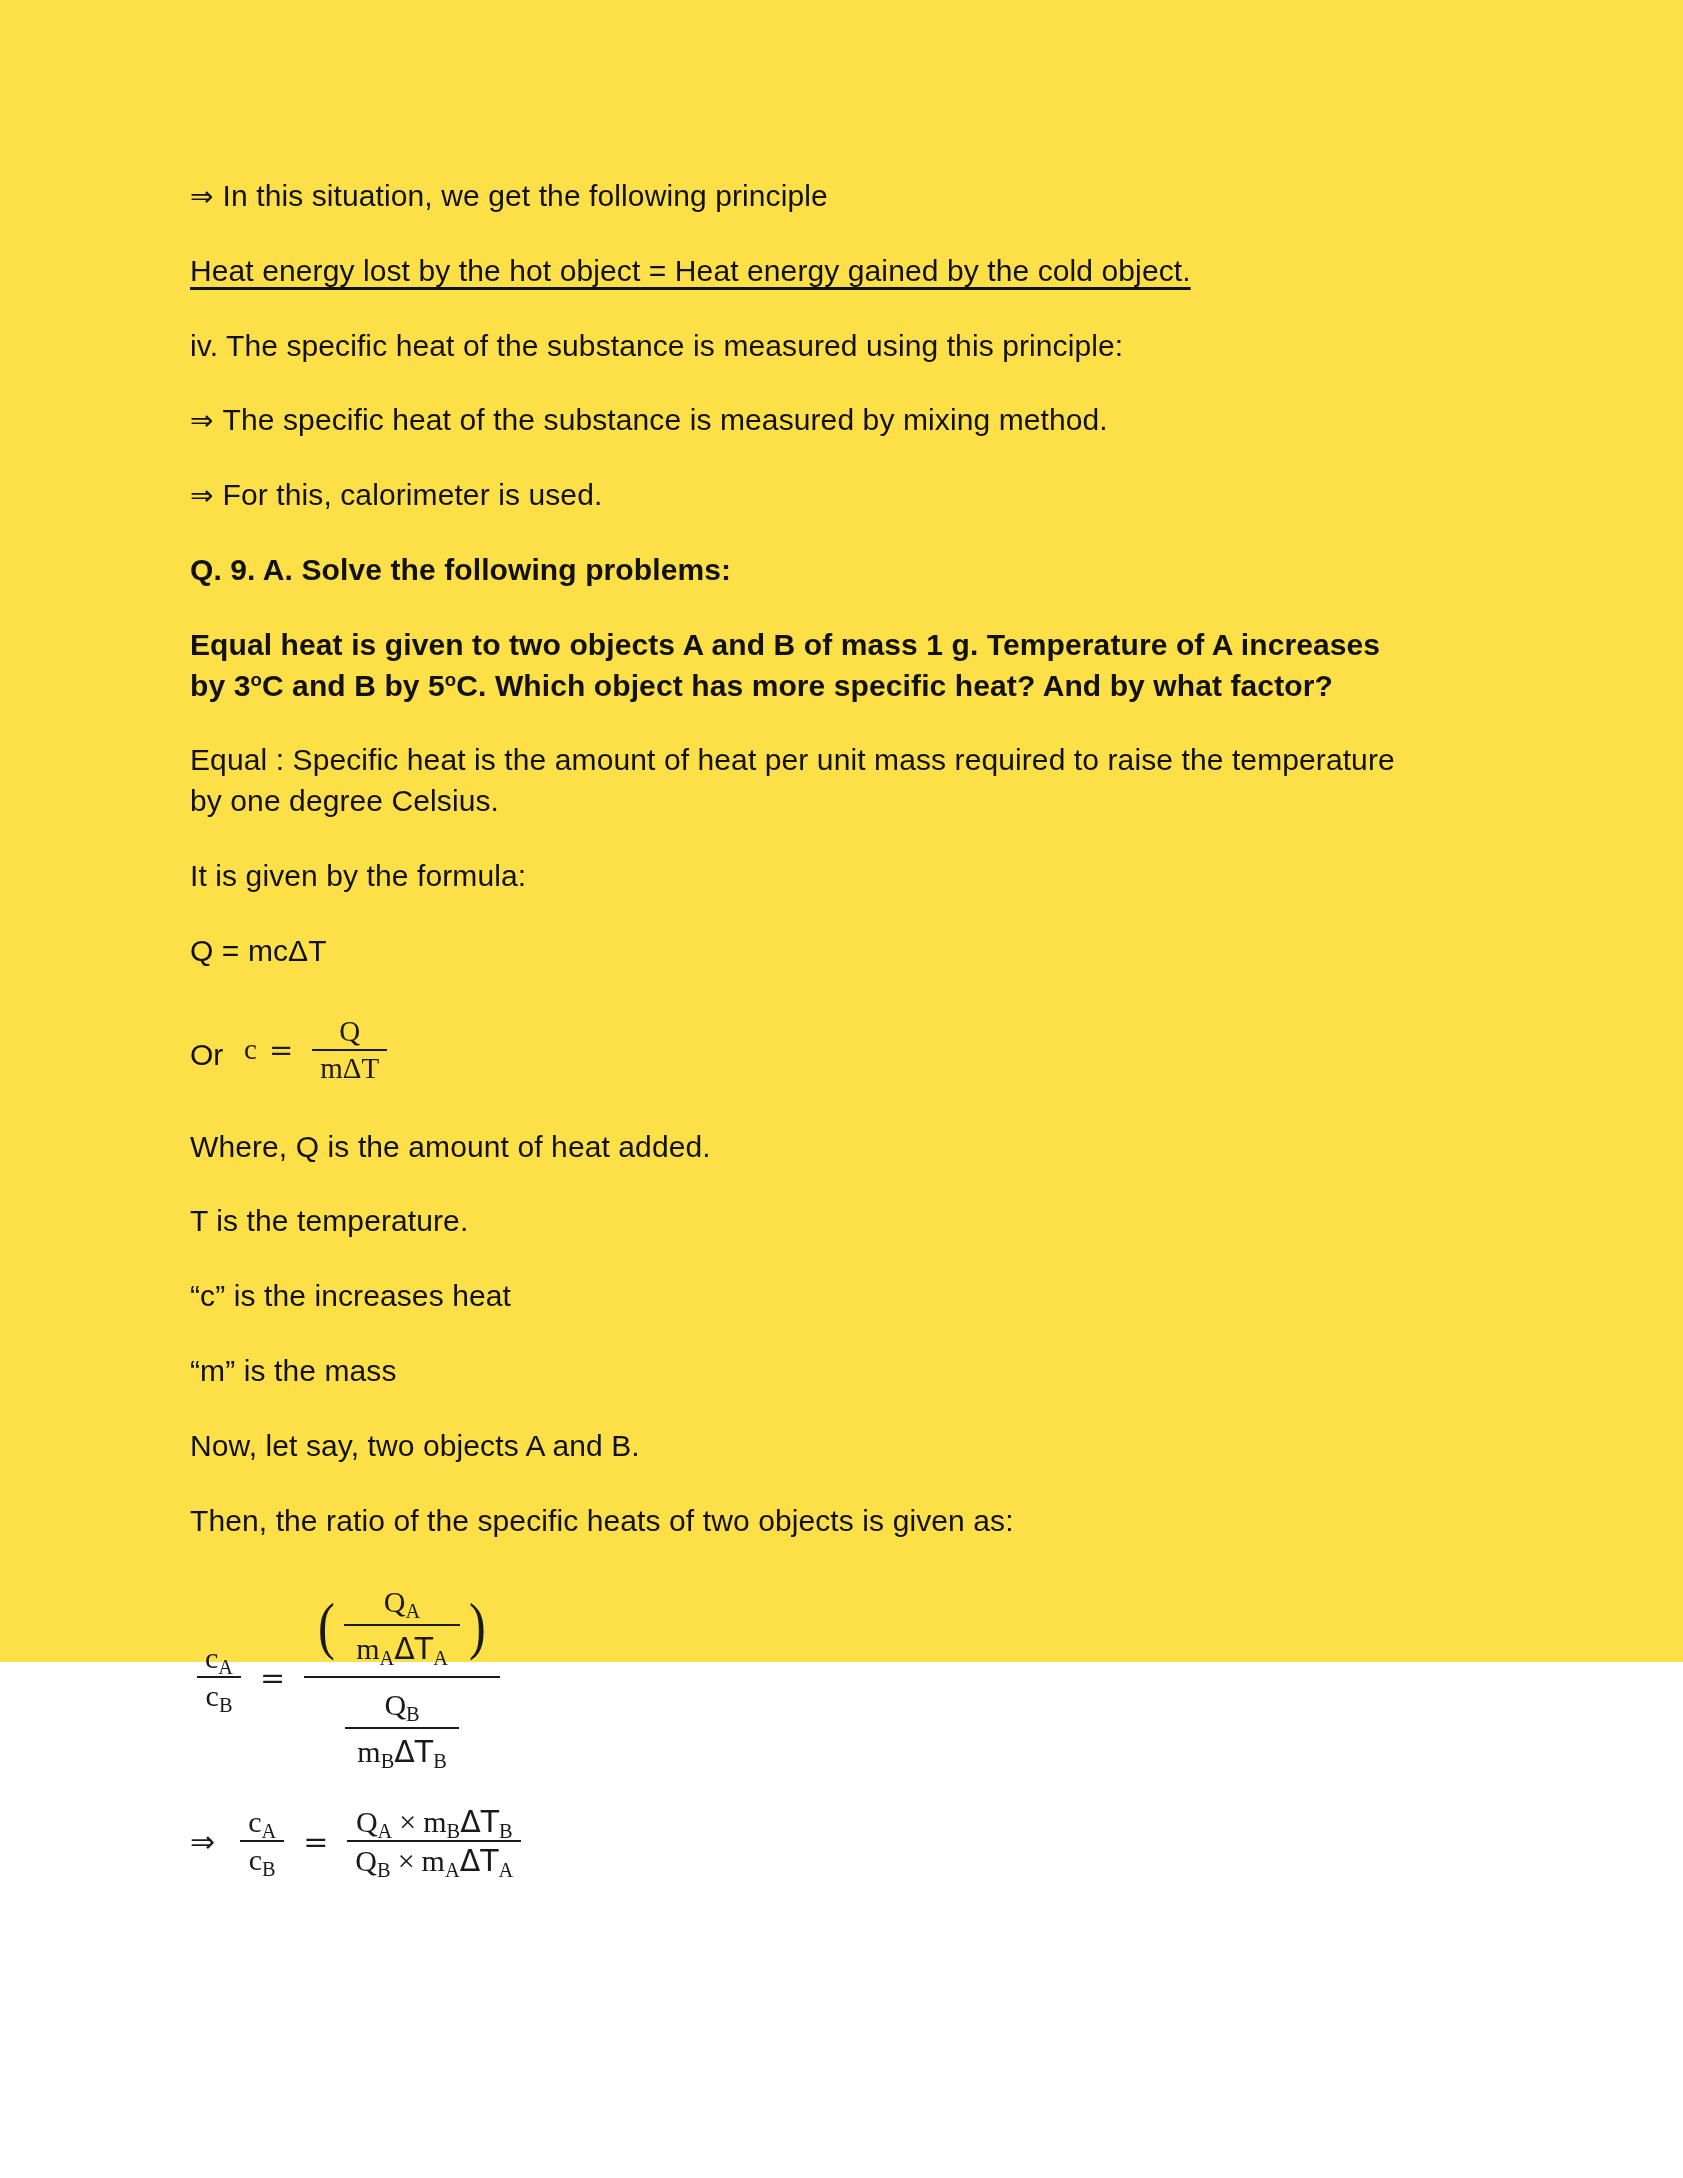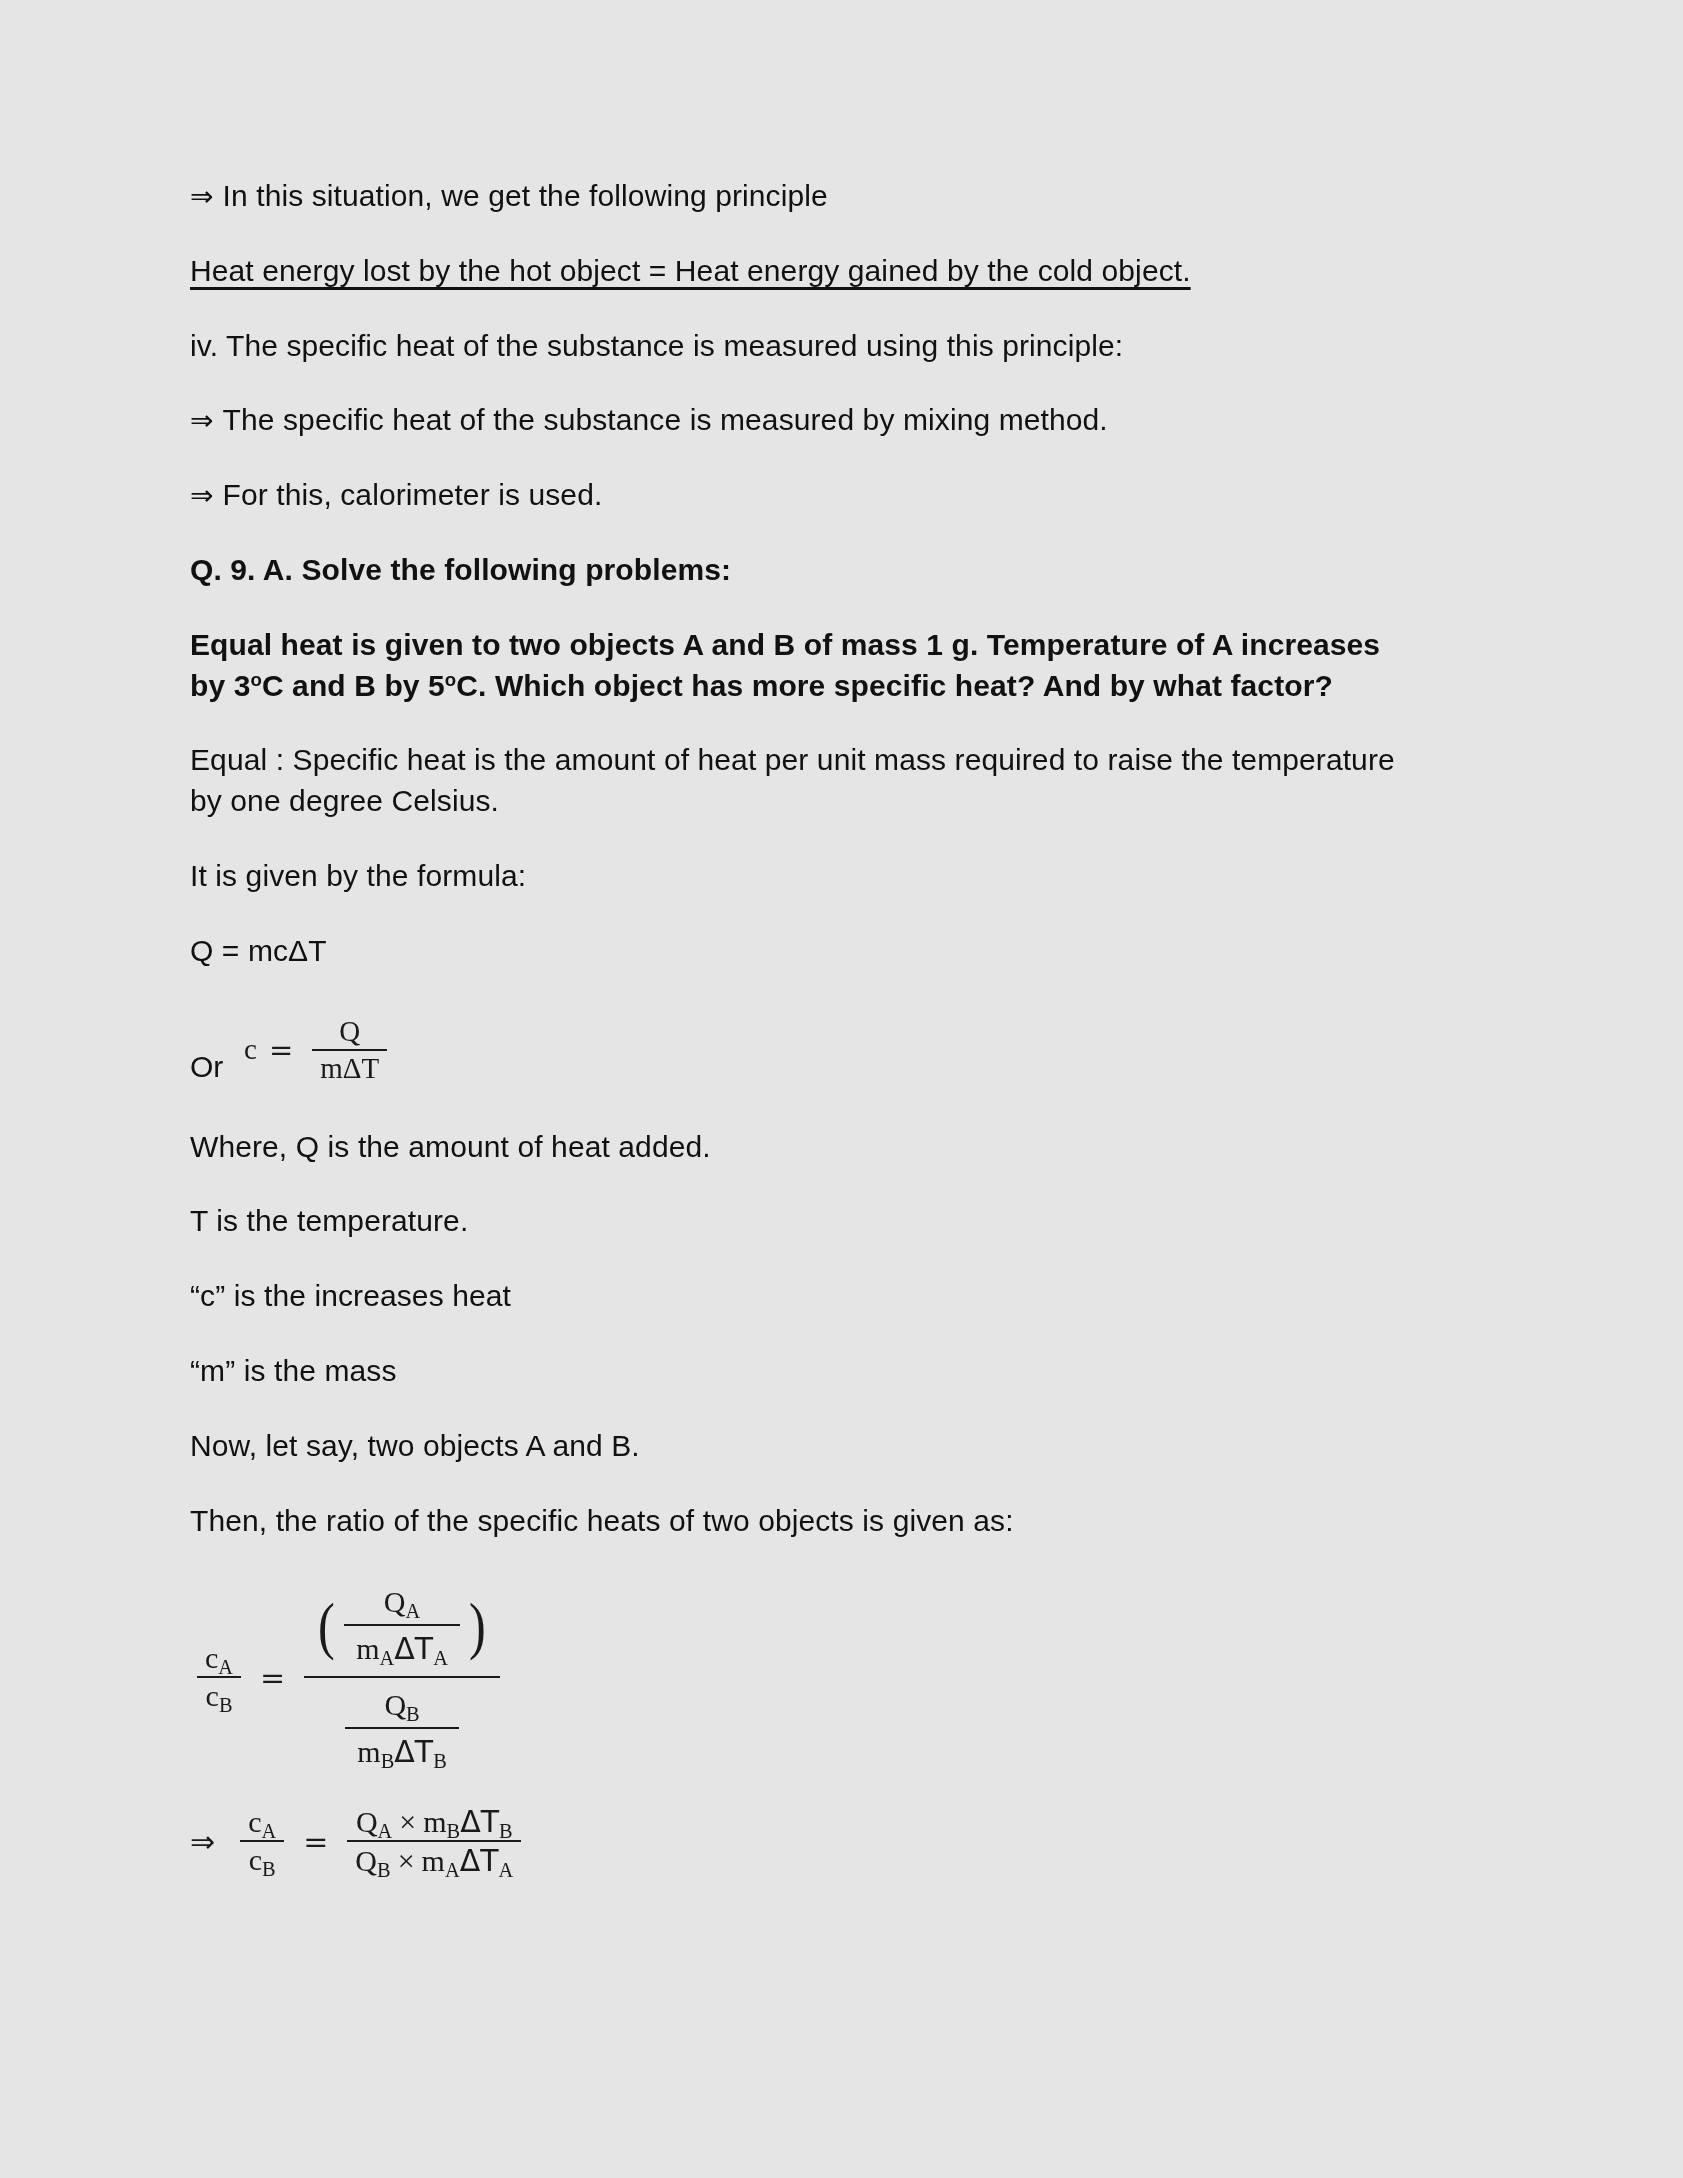--- a/index.html
+++ b/index.html
@@ -10,22 +10,22 @@
   body {
     width: 1683px;
     height: 2178px;
     font-family: "Liberation Sans", sans-serif;
     color: #000000;
     overflow: hidden;
   }
   .page {
     position: relative;
     width: 1683px;
-    height: 2178px;
-    background: #e5e5e5;
+    height: 1662px;
+    background: #fde047;
     box-sizing: border-box;
   }
   .content {
     position: absolute;
     left: 190px;
     top: 176px;
     width: 1208px;
   }
   p.para {
     margin: 0 0 34px 0;
@@ -105,21 +105,21 @@
 
   
   .eq-or {
     margin: 2px 0 36px 0;
     height: 85px;
     position: relative;
   }
   .eq-or .orlabel {
     position: absolute;
     left: 0;
-    top: 44px;
+    top: 32px;
     font-size: 30px;
     font-family: "Liberation Sans", sans-serif;
     color: #111111;
   }
   .eq-or .expr {
     position: absolute;
     left: 54px;
     top: 8px;
     font-size: 29px;
   }

